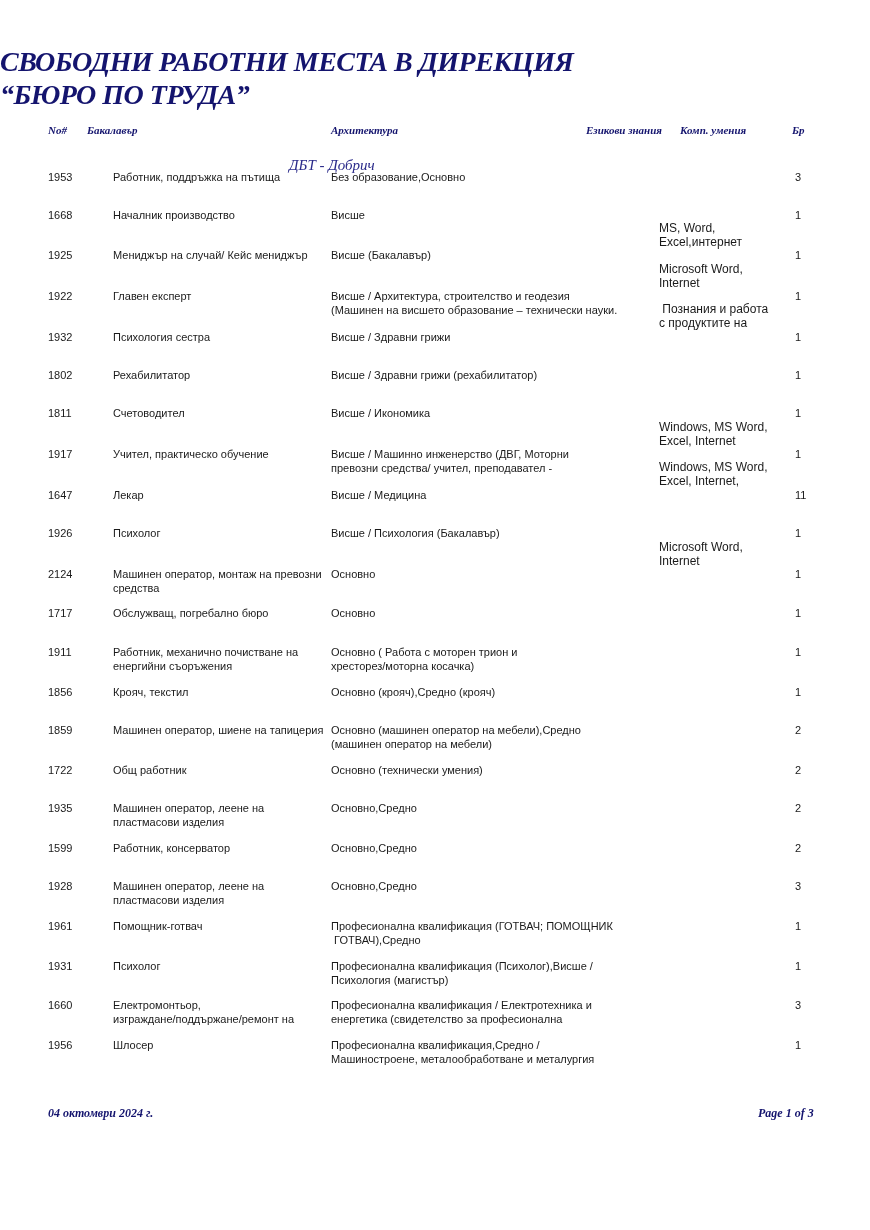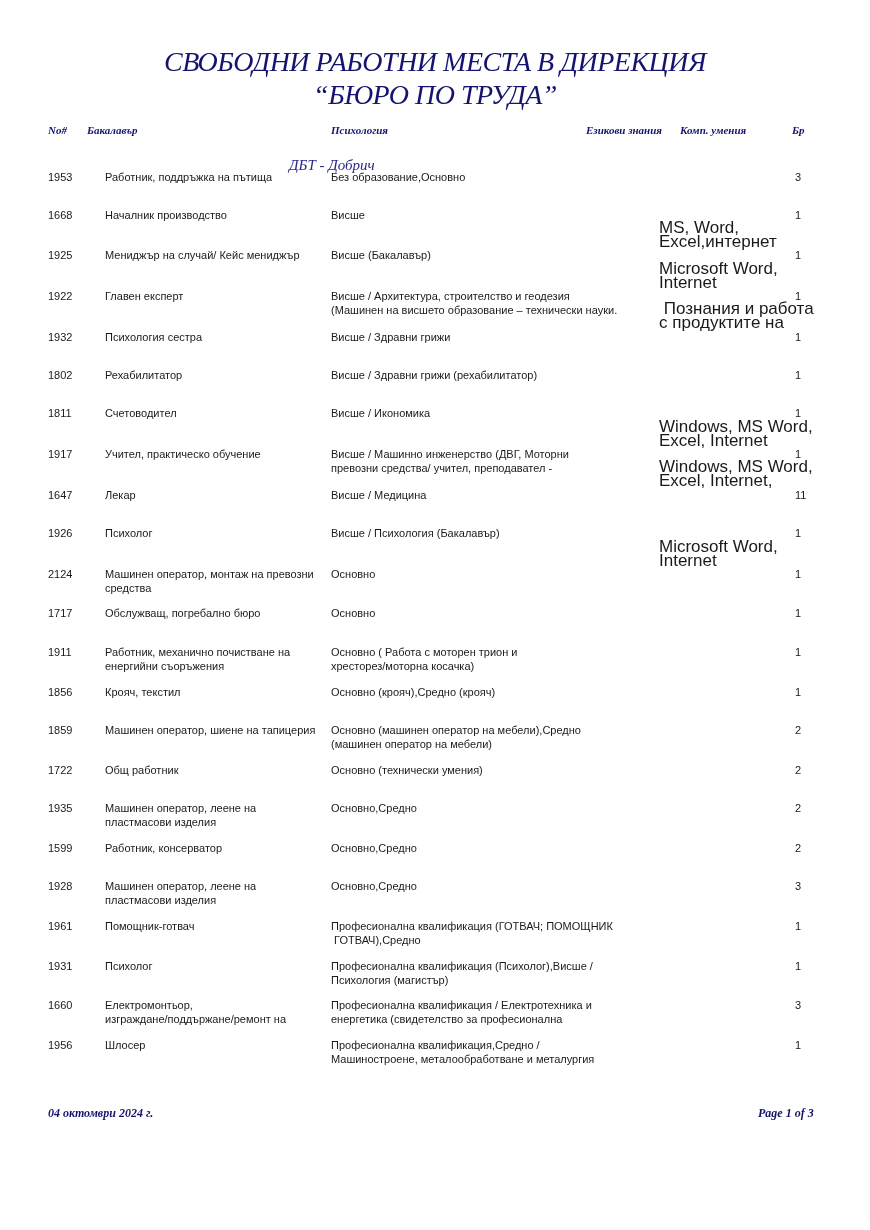--- a/index.html
+++ b/index.html
@@ -1,19 +1,19 @@
 <!DOCTYPE html>
 <html><head>
 <meta charset="utf-8">
 <style>
   html, body { margin: 0; padding: 0; background: #ffffff; }
   body { width: 870px; height: 1230px; position: relative; overflow: hidden; }
   .title {
-    position: absolute; left: 0; width: 870px; text-align: center;
-    font-family: "Liberation Serif", serif; font-weight: normal; font-style: italic;
+    position: absolute; left: 0; width: 870px; text-align: left;
+    font-family: "Liberation Serif", serif; font-weight: bold; font-style: italic;
     color: #14146e; font-size: 28px; line-height: 32px; letter-spacing: -0.5px;
   }
   .t1 { top: 46px; }
   .t2 { top: 79px; }
   .hdr {
     position: absolute; top: 121px;
     font-family: "Liberation Serif", serif; font-weight: bold; font-style: italic;
     color: #14146e; font-size: 11px; line-height: 18px; white-space: nowrap;
   }
   .group {
@@ -21,43 +21,43 @@
     font-family: "Liberation Serif", serif; font-style: italic;
     color: #2a2a8a; font-size: 15px; line-height: 18px;
   }
   .row { position: absolute; left: 0; width: 870px; }
   .cell {
     position: absolute; top: 0;
     font-family: "Liberation Sans", sans-serif; font-size: 11px; line-height: 14px;
     color: #1a1a1a; white-space: pre;
   }
   .c-no { left: 48px; }
-  .c-job { left: 88px; padding-left: 17px; }
+  .c-job { left: 96px; padding-left: 17px; }
   .c-edu { left: 331px; }
   .c-cnt { left: 795px; }
   .skill {
     position: absolute; left: 659px;
-    font-family: "Liberation Sans", sans-serif; font-size: 17px; line-height: 14px;
+    font-family: "Liberation Sans", sans-serif; font-size: 12px; line-height: 14px;
     color: #1a1a1a; white-space: pre;
   }
   .footer {
     position: absolute; top: 1106px;
     font-family: "Liberation Serif", serif; font-weight: bold; font-style: italic;
     color: #14146e; font-size: 12px; line-height: 14px;
   }
 </style>
 </head>
 <body>
 
 <div class="title t1">СВОБОДНИ РАБОТНИ МЕСТА В ДИРЕКЦИЯ</div>
 <div class="title t2">“БЮРО ПО ТРУДА”</div>
 
 <div class="hdr" style="left:48px">No#</div>
 <div class="hdr" style="left:87px">Бакалавър</div>
-<div class="hdr" style="left:331px">Психология</div>
+<div class="hdr" style="left:331px">Архитектура</div>
 <div class="hdr" style="left:586px">Езикови знания</div>
 <div class="hdr" style="left:680px">Комп. умения</div>
 <div class="hdr" style="left:792px">Бр</div>
 
 <div class="group">ДБТ - Добрич</div>
 
 <div id="rows">
     <div class="row" style="top: 170px;">
       <div class="cell c-no">1953</div>
       <div class="cell c-job">Работник, поддръжка на пътища</div>

